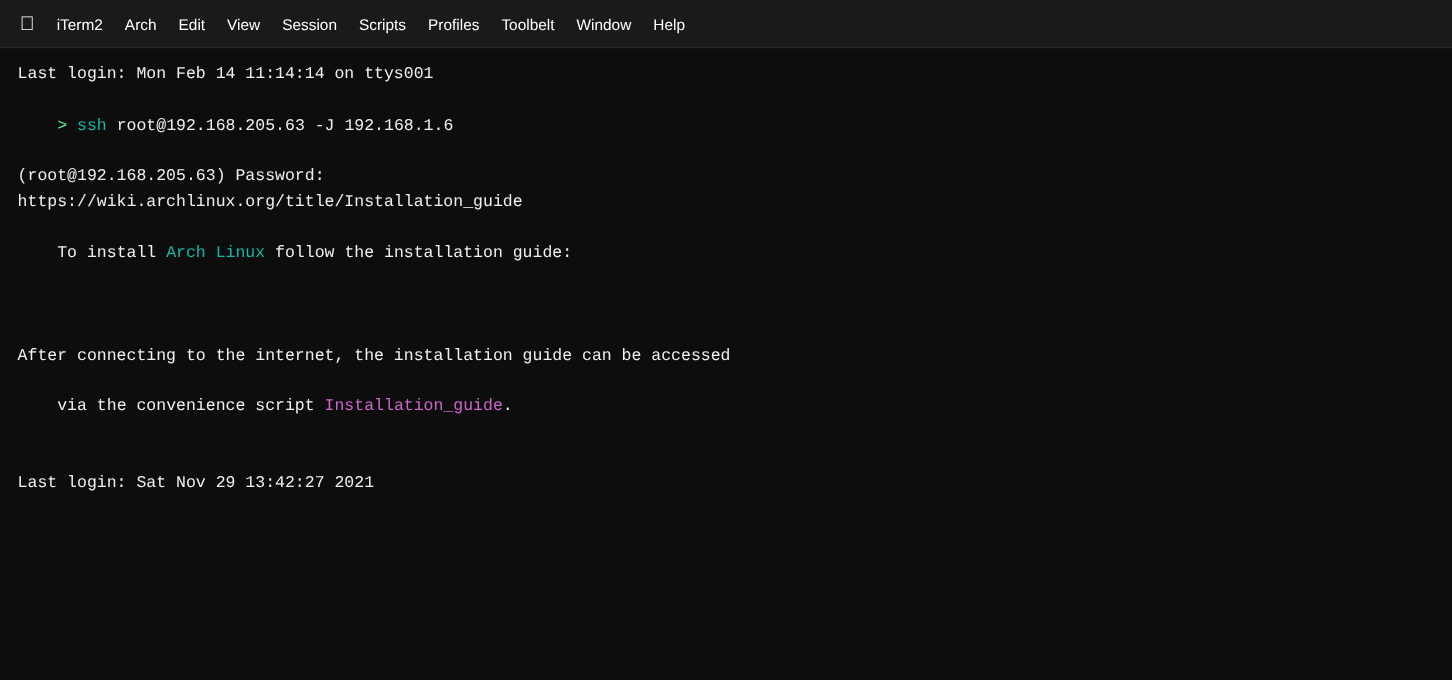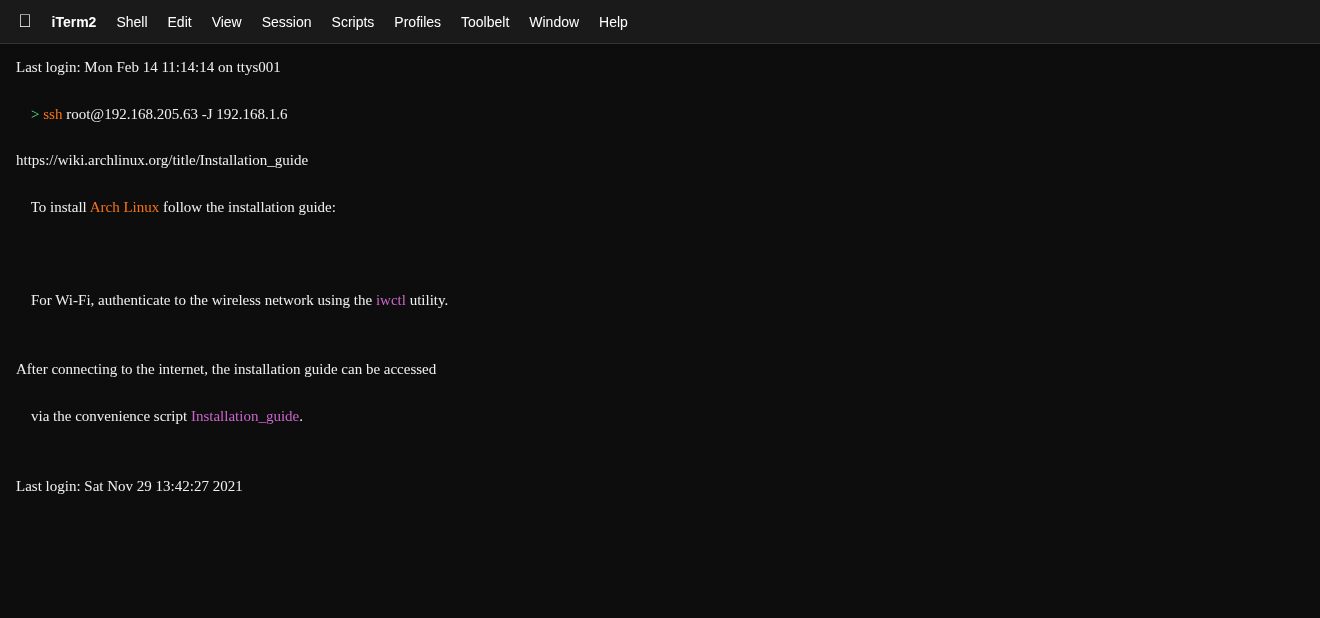--- a/index.html
+++ b/index.html
@@ -36,93 +36,90 @@
       white-space: nowrap;
       font-weight: 400;
     }
 
     .menu-item.apple-logo {
       font-size: 18px;
       padding: 4px 10px;
     }
 
     .menu-item.iterm2 {
-      font-weight: 700;
+      font-weight: 400;
     }
 
     
     .terminal {
       flex: 1;
       background: #0d0d0d;
       padding: 12px 16px;
       color: #f0f0f0;
       font-size: 15px;
       line-height: 1.55;
       overflow: hidden;
-      font-family: Liberation Serif, serif;
     }
 
     .line {
       display: block;
       white-space: pre;
       font-size: 15px;
       line-height: 1.55;
     }
 
     .blank-line {
       display: block;
       height: 1.55em;
     }
 
     .color-white { color: #f0f0f0; }
     .color-green { color: #5af78e; }
-    .color-cyan  { color: #f97316; }
+    .color-cyan  { color: #14b8a6; }
     .color-magenta { color: #cc66cc; }
 
     @keyframes blink {
       50% { opacity: 0; }
     }
   </style>
 </head>
 <body>
 
 <div class="menubar">
   <div class="menu-item apple-logo"></div>
   <div class="menu-item iterm2">iTerm2</div>
-  <div class="menu-item">Shell</div>
+  <div class="menu-item">Arch</div>
   <div class="menu-item">Edit</div>
   <div class="menu-item">View</div>
   <div class="menu-item">Session</div>
   <div class="menu-item">Scripts</div>
   <div class="menu-item">Profiles</div>
   <div class="menu-item">Toolbelt</div>
   <div class="menu-item">Window</div>
   <div class="menu-item">Help</div>
 </div>
 
 <div class="terminal">
 
   <span class="line color-white">Last login: Mon Feb 14 11:14:14 on ttys001</span>
 
   <span class="line">
     <span class="color-green">&gt; </span><span class="color-cyan">ssh</span><span class="color-white"> root@192.168.205.63 -J 192.168.1.6</span>
   </span>
 
+  <span class="line color-white">(root@192.168.205.63) Password:</span>
 
   <span class="line color-white">https://wiki.archlinux.org/title/Installation_guide</span>
 
   <span class="line">
     <span class="color-white">To install </span><span class="color-cyan">Arch Linux</span><span class="color-white"> follow the installation guide:</span>
   </span>
 
   <span class="blank-line"></span>
 
-  <span class="line">
-    <span class="color-white">For Wi-Fi, authenticate to the wireless network using the </span><span class="color-magenta">iwctl</span><span class="color-white"> utility.</span>
-  </span>
 
 
 
   <span class="blank-line"></span>
 
   <span class="line color-white">After connecting to the internet, the installation guide can be accessed</span>
 
   <span class="line">
     <span class="color-white">via the convenience script </span><span class="color-magenta">Installation_guide</span><span class="color-white">.</span>
   </span>

